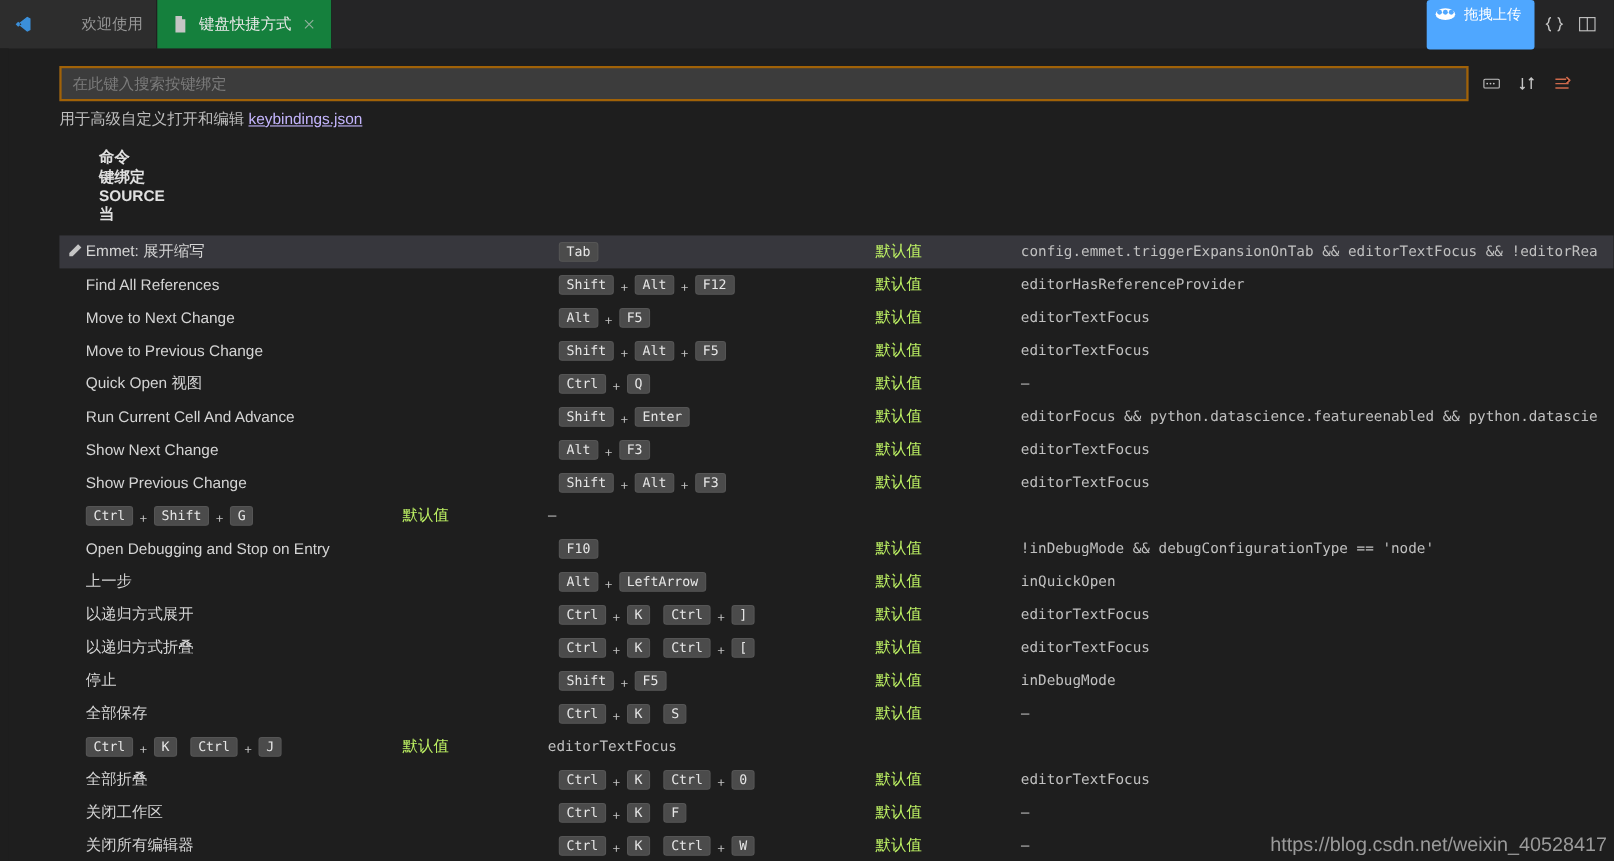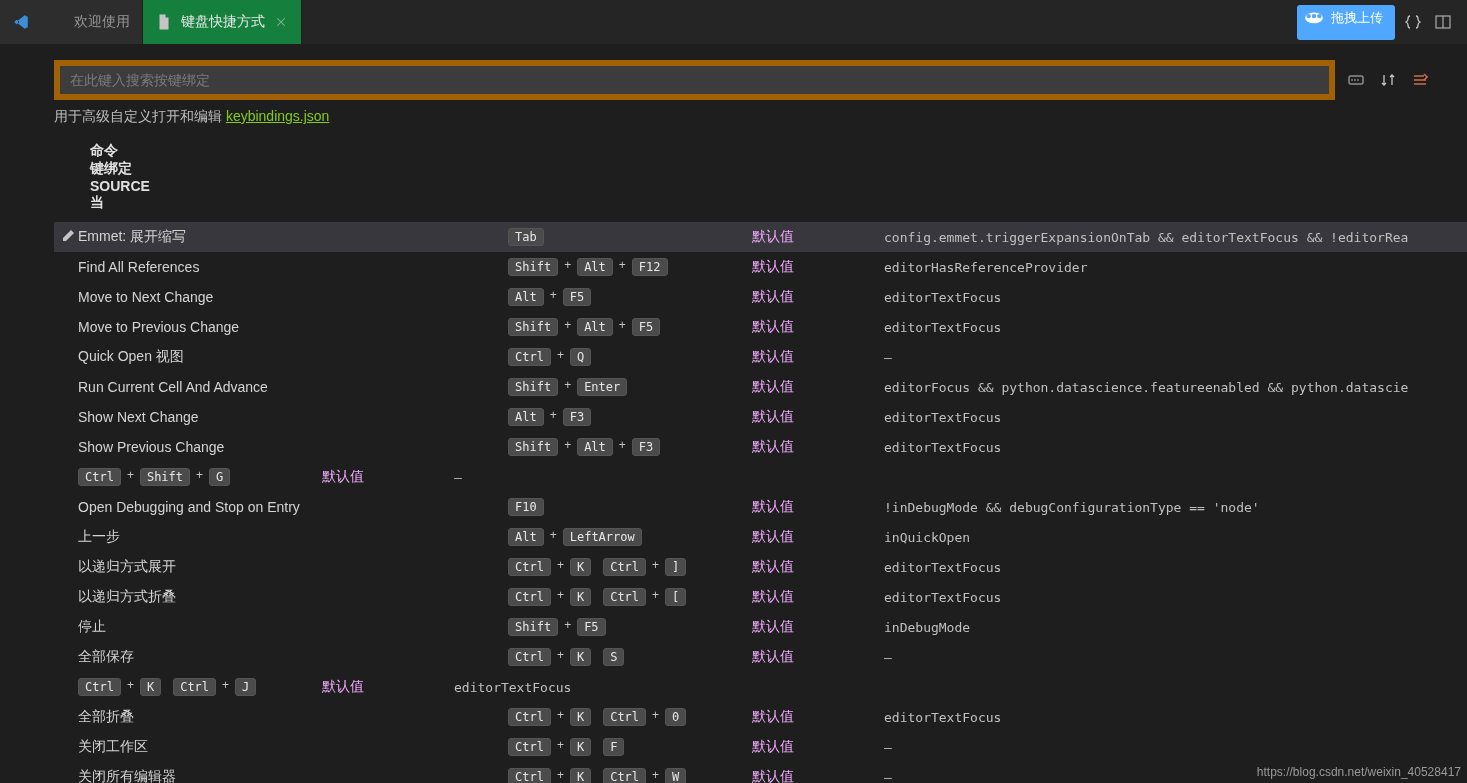--- a/index.html
+++ b/index.html
@@ -32,51 +32,51 @@
 .tab.active { background: #15803d; color: #e8e8e8; }
 .tab-icon svg { width: 18px; height: 18px; display: block; }
 .tab-label { font-size: 14px; white-space: nowrap; }
 .tab-close { width: 16px; height: 16px; display: flex; align-items: center; justify-content: center; cursor: pointer; opacity: 0.7; }
 .tab-close svg { width: 12px; height: 12px; }
 .tab-bar-spacer { flex: 1; background: #252526; }
 .tab-bar-right { display: flex; align-items: center; gap: 6px; padding-right: 12px; background: #252526; }
 .upload-btn {
   display: flex; align-items: center; gap: 6px;
   background: #4fa7ff; color: #fff;
-  padding: 4px 12px 12px 6px; border-radius: 3px;
+  padding: 4px 12px 22px 6px; border-radius: 3px;
   font-size: 13px; cursor: pointer;
 }
 .upload-btn .cloud { width: 22px; height: 16px; }
 .header-icon { width: 24px; height: 24px; display: flex; align-items: center; justify-content: center; color: #c5c5c5; cursor: pointer; }
 .header-icon svg { width: 16px; height: 16px; }
 
 .body-area { padding-left: 8px; }
 .search-row {
   display: flex; align-items: center;
   margin: 16px 36px 6px 46px;
   gap: 10px;
 }
 .search-input {
   flex: 1;
   background: #3c3c3c;
-  border: 6px solid #a16207;
+  border: 2px solid #a16207;
   color: #cccccc;
   padding: 6px 10px;
   font-size: 14px;
   font-family: inherit;
 }
 .search-input::placeholder { color: #7b7b7b; }
 .search-action { width: 22px; height: 22px; display: flex; align-items: center; justify-content: center; color: #c5c5c5; cursor: pointer; }
 .search-action svg { width: 16px; height: 16px; }
 
 .hint-row {
   margin: 8px 0 10px 46px;
   color: #bdbdbd; font-size: 14px;
 }
-.hint-row .link { text-decoration: underline; cursor: pointer; color: #84cc16; }
+.hint-row .link { text-decoration: underline; cursor: pointer; color: #c4b5fd; }
 
 .table-area { margin-left: 46px; }
 .table-header {
   display: flex;
   font-weight: 600;
   color: #e0e0e0;
   padding: 6px 0 10px 36px;
   font-size: 14px;
   flex-direction: column;
 }
@@ -92,40 +92,40 @@
   font-size: 14px;
   position: relative;
 }
 .row.selected { background: #37373d; }
 .row .edit-icon {
   position: absolute; left: 6px; top: 50%; transform: translateY(-50%);
   width: 18px; height: 18px; color: #c5c5c5;
 }
 .row .edit-icon svg { width: 16px; height: 16px; }
 .cmd-cell { width: 430px; color: #d4d4d4; white-space: nowrap; overflow: hidden; text-overflow: ellipsis; }
-.binding-cell { width: 244px; display: flex; align-items: flex-start; flex-wrap: nowrap; gap: 4px; }
+.binding-cell { width: 288px; display: flex; align-items: flex-end; flex-wrap: nowrap; gap: 4px; }
 .key {
   background: #4b4b4b;
   border: 1px solid #555;
   border-radius: 3px;
   padding: 1px 6px;
   font-size: 12px;
   color: #e6e6e6;
   font-family: Consolas, monospace;
   white-space: nowrap;
 }
 .plus { color: #c5c5c5; padding: 0 2px; font-size: 12px; }
-.source-cell { width: 132px; color: #f0abfc; }
+.source-cell { width: 132px; color: #bef264; }
 .when-cell { flex: 1; color: #c0c0c0; font-family: Consolas, monospace; font-size: 13px; white-space: nowrap; overflow: hidden; }
 
 .watermark {
   position: absolute;
   right: 6px;
   bottom: 4px;
-  font-size: 12px;
+  font-size: 18px;
   color: #9a9a9a;
   font-family: Arial, sans-serif;
 }
 .left-gutter {
   position: absolute;
   left: 0; top: 44px; bottom: 0;
   width: 8px;
   background: #1e1e1e;
 }
 </style>

